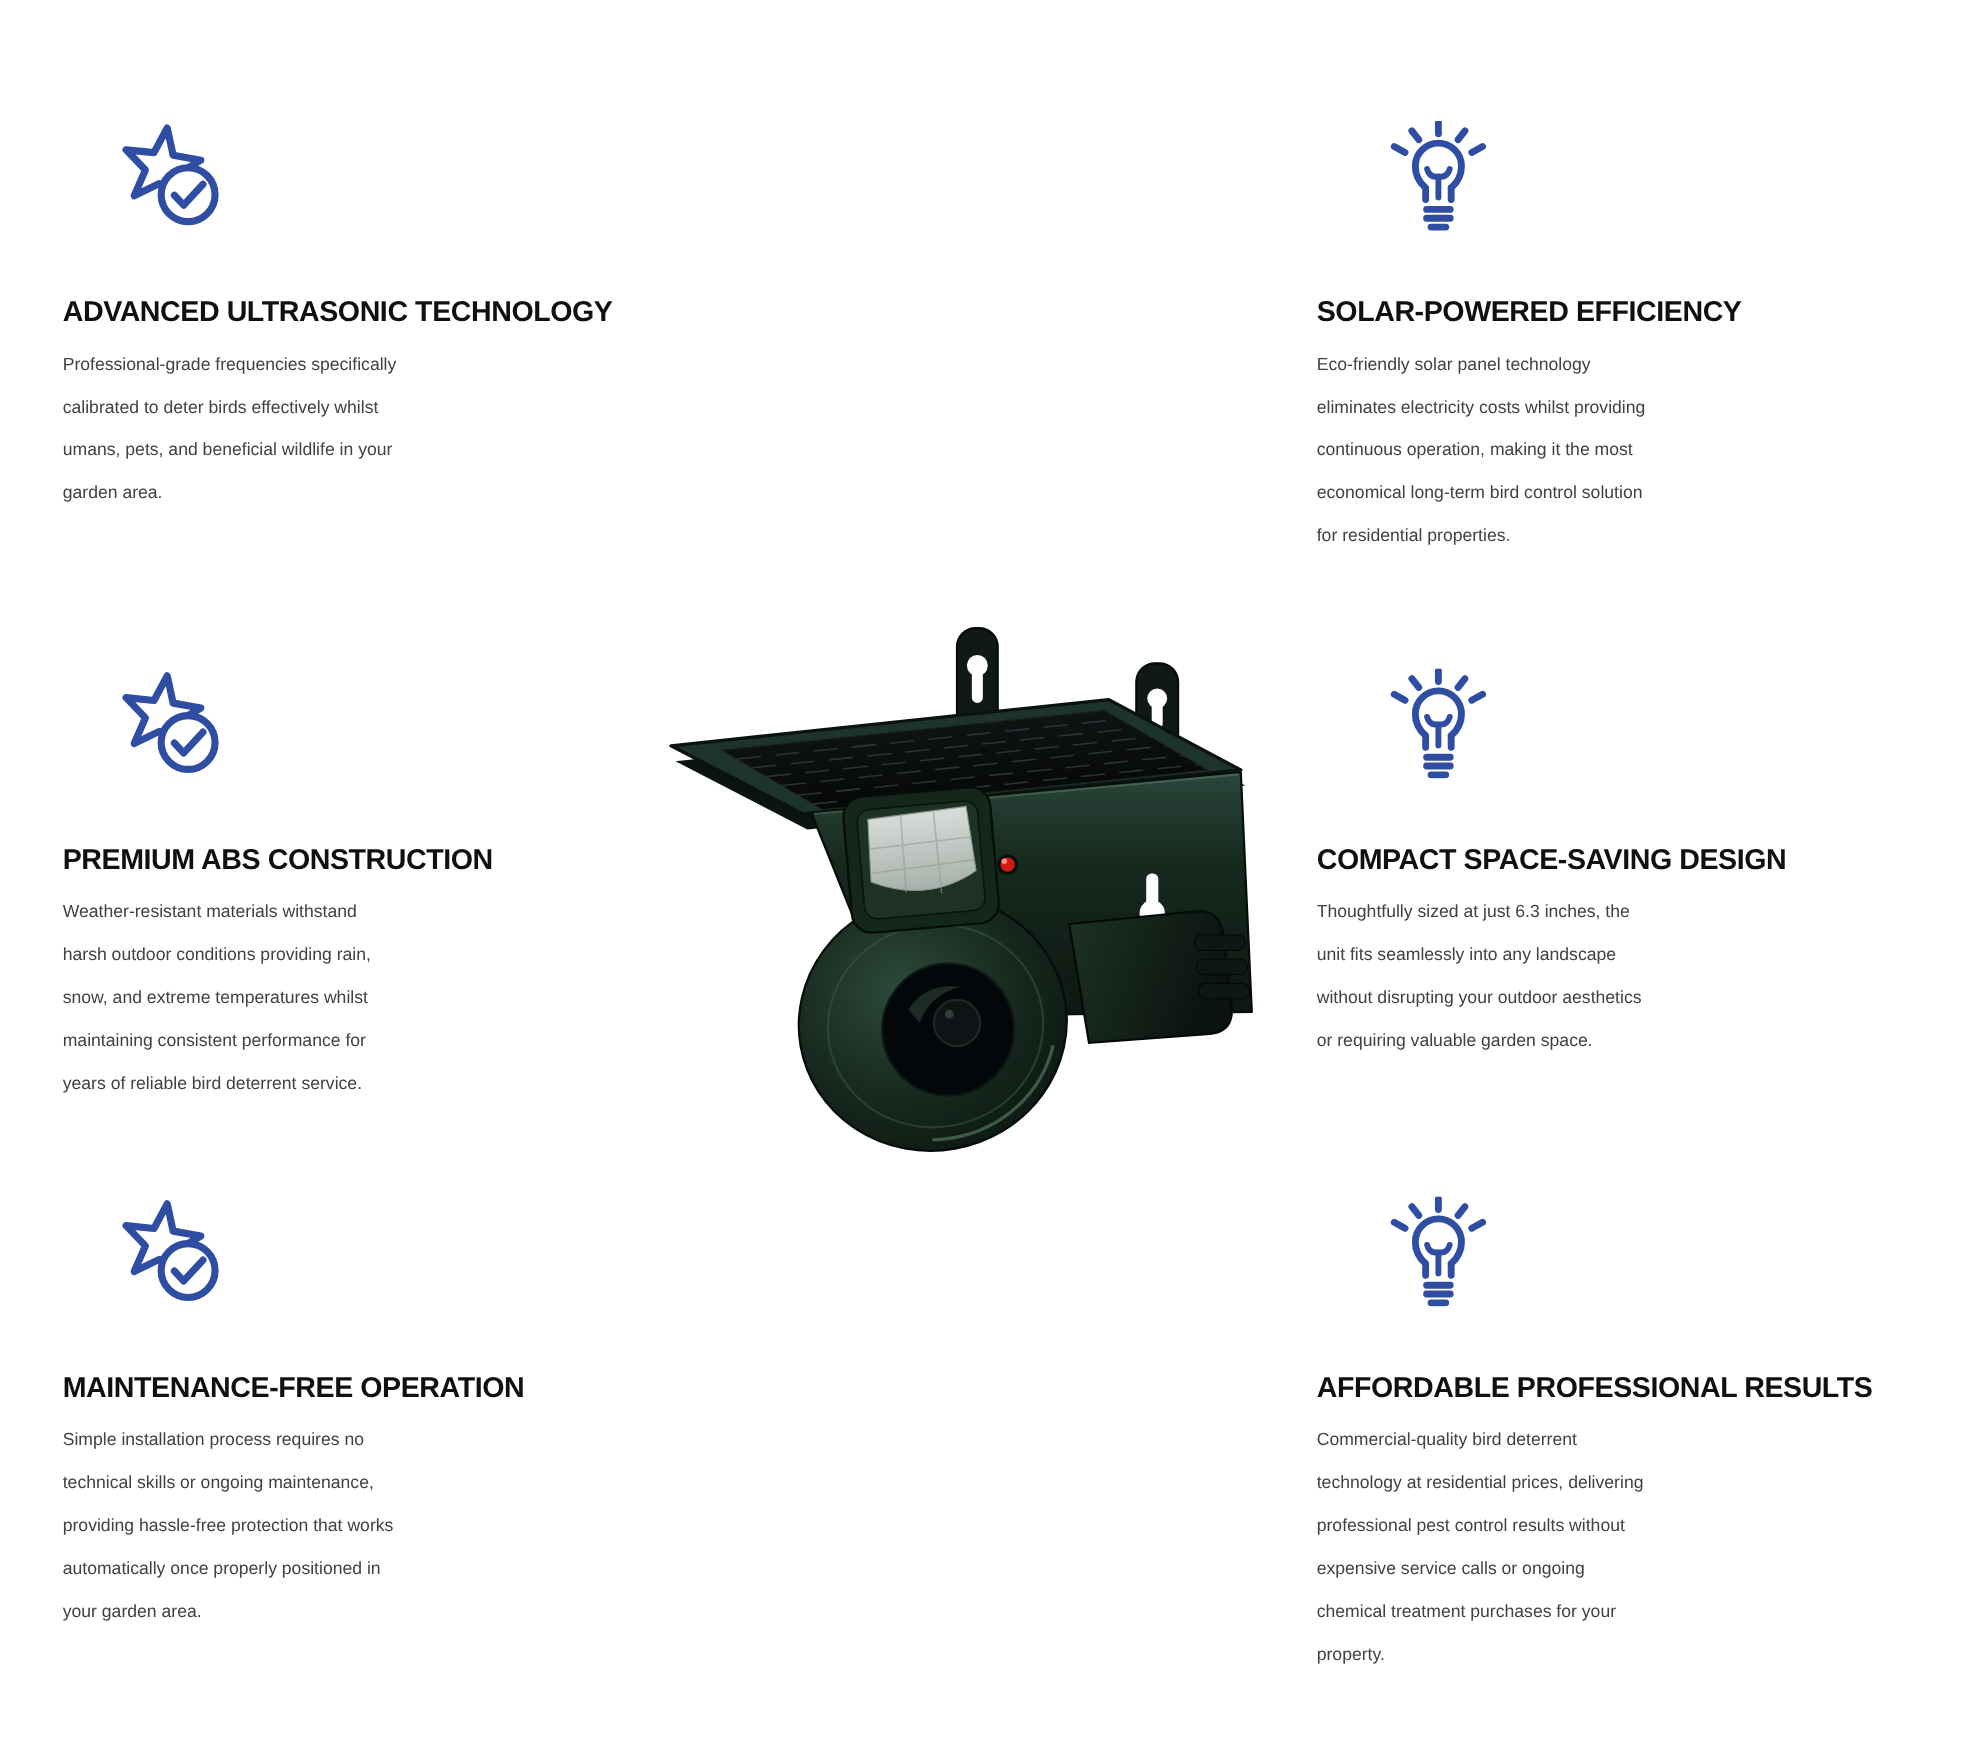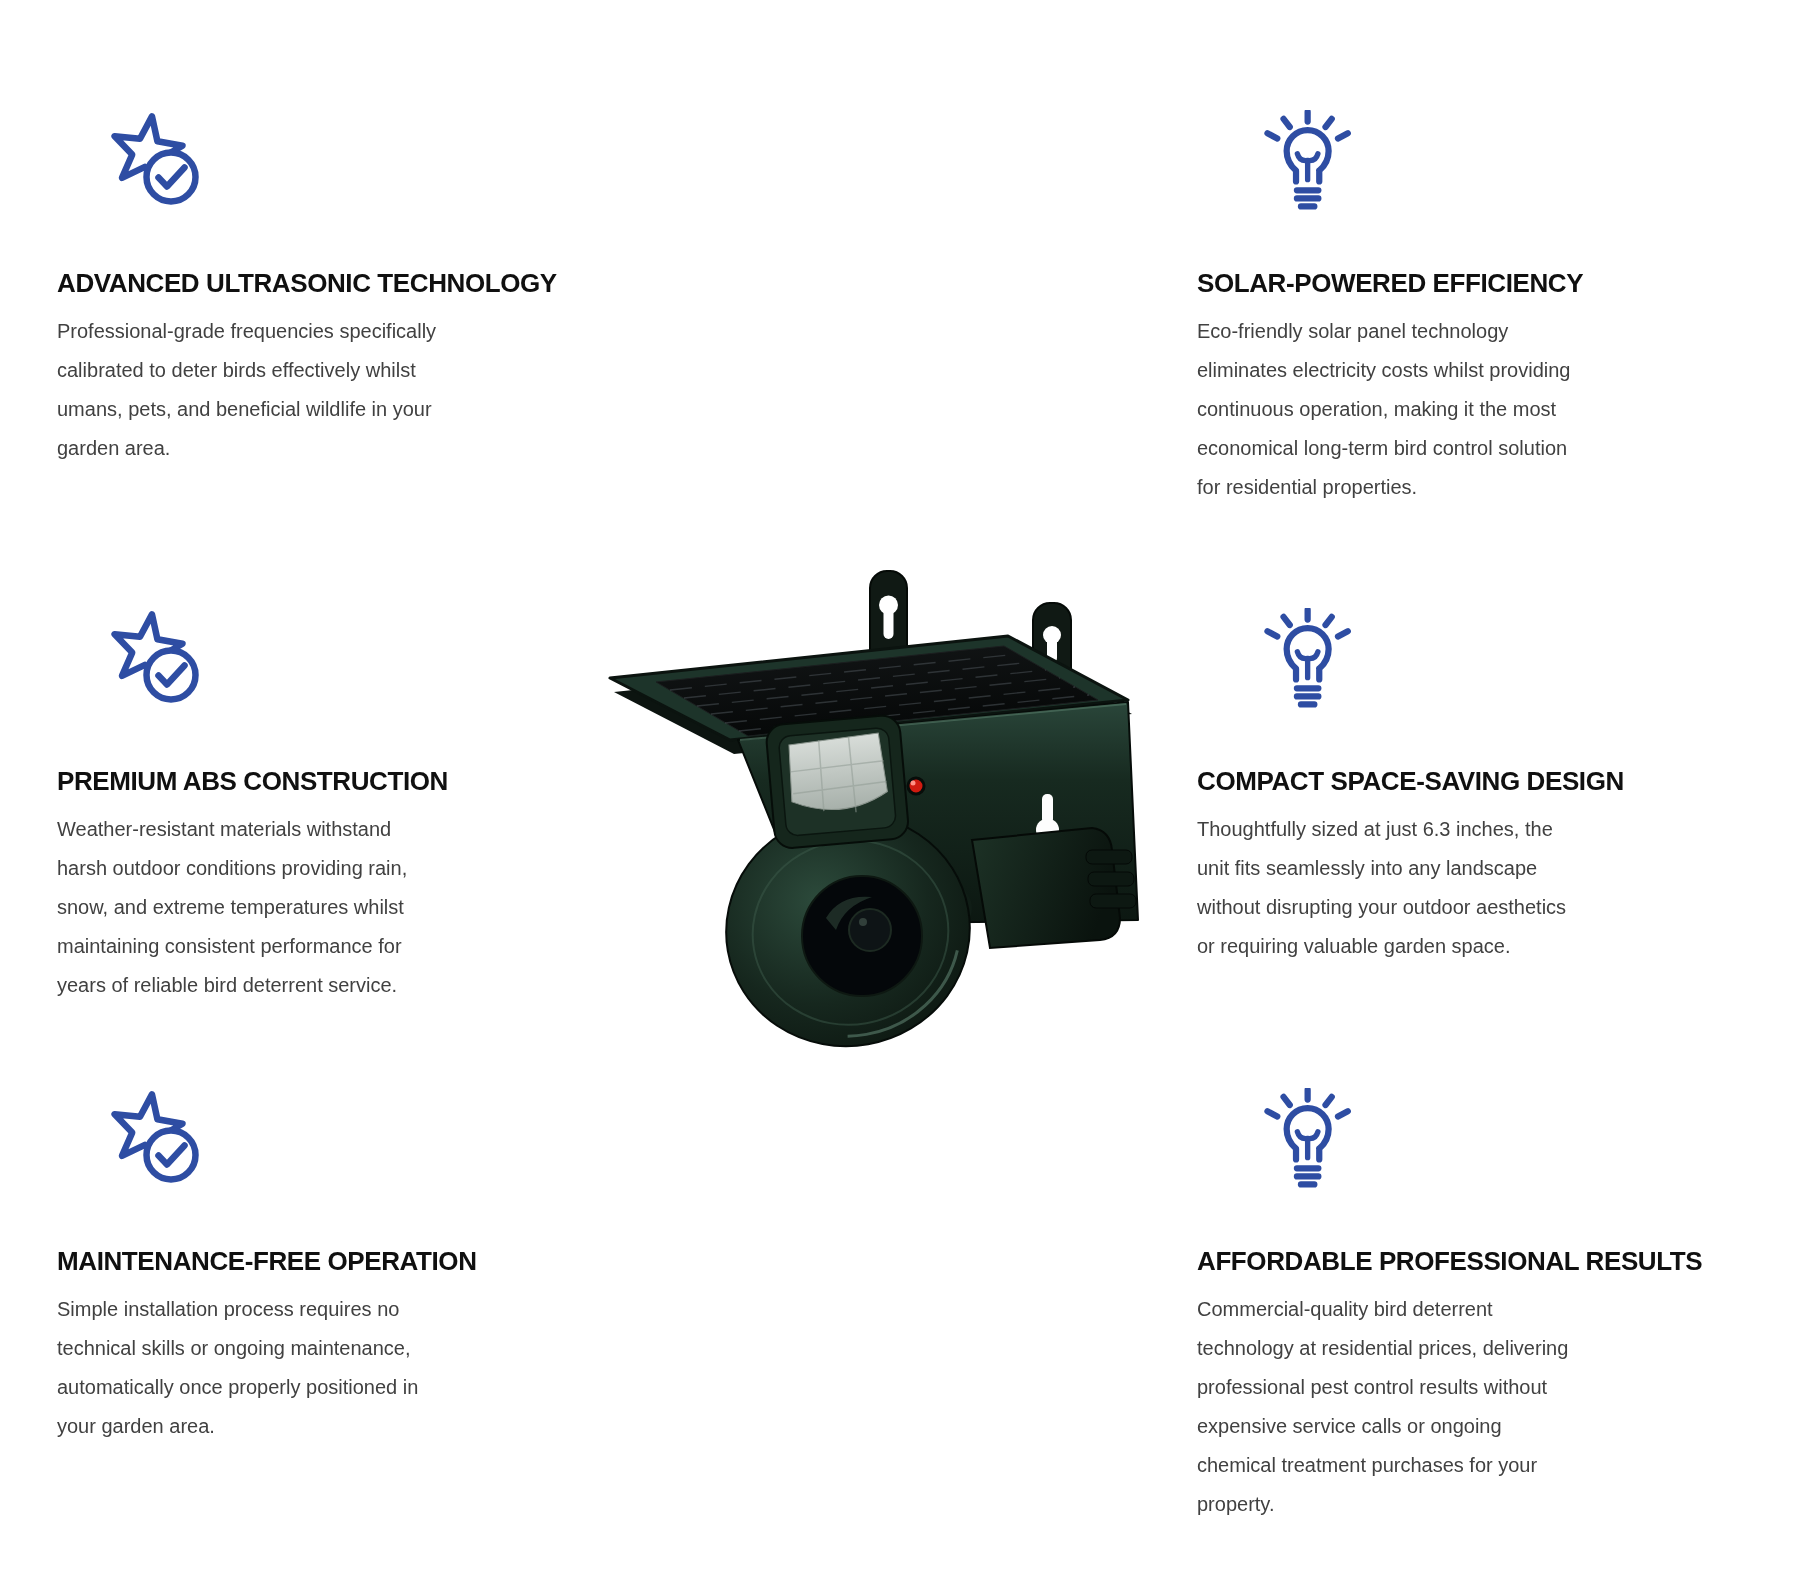--- a/index.html
+++ b/index.html
@@ -10,21 +10,21 @@
   }
   .feature{position:absolute;width:560px;}
   .feature .icon{height:100px;margin:0 0 56px 48px;color:var(--accent,#2e4da3);}
   .feature.right .icon{margin-left:66px;}
   .icon svg{display:block;height:100px;}
   .ftitle{
     margin:0 0 12px 0;font-size:26px;font-weight:700;letter-spacing:-0.4px;
     line-height:34px;color:var(--heading_text,#101010);white-space:nowrap;
   }
   .bline{
-    font-size:20px;line-height:39px;color:var(--body_text,#414141);white-space:nowrap;
+    font-size:16px;line-height:39px;color:var(--body_text,#414141);white-space:nowrap;
   }
   .product{position:absolute;left:580px;top:430px;width:560px;height:570px;margin:0;}
   .product svg{display:block;width:560px;height:570px;}
 </style>
 </head>
 <body>
 
 <div class="page">
 
   <section class="feature left" style="left:57px;top:62px;">
@@ -67,20 +67,21 @@
       <svg viewBox="0 0 100 100" fill="none" stroke="currentColor" stroke-width="6.5" stroke-linejoin="round" stroke-linecap="round">
         <path d="M47 6.4 L52.4 31.2 L77.5 35.7 L55.5 48.6 L58.9 73.8 L39.9 56.9 L17 67.9 L27.2 44.6 L9.6 26.2 L35 28.8 Z"></path>
         <circle cx="66" cy="67" r="24.5" fill="#ffffff"></circle>
         <path d="M53.5 67.5 L62 76.5 L79.5 57.5"></path>
       </svg>
     </div>
     <h3 class="ftitle">MAINTENANCE-FREE OPERATION</h3>
     <div class="fbody">
       <div class="bline">Simple installation process requires no</div>
       <div class="bline">technical skills or ongoing maintenance,</div>
+      <div class="bline">providing hassle-free protection that works</div>
       <div class="bline">automatically once properly positioned in</div>
       <div class="bline">your garden area.</div>
     </div>
   </section>
 
   <section class="feature right" style="left:1197px;top:62px;">
     <div class="icon">
       <svg viewBox="0 0 100 112" fill="none" stroke="currentColor" stroke-width="7" stroke-linecap="round" stroke-linejoin="round">
         <path d="M50 13 V2 M30 19 L23 10 M70 19 L77 10 M16 32 L5 26 M84 32 L95 26"></path>
         <path d="M63 68 Q73.5 59 73.5 46 A23.5 23.5 0 1 0 26.5 46 Q26.5 59 37 68 L37 80 M63 68 L63 80"></path>

